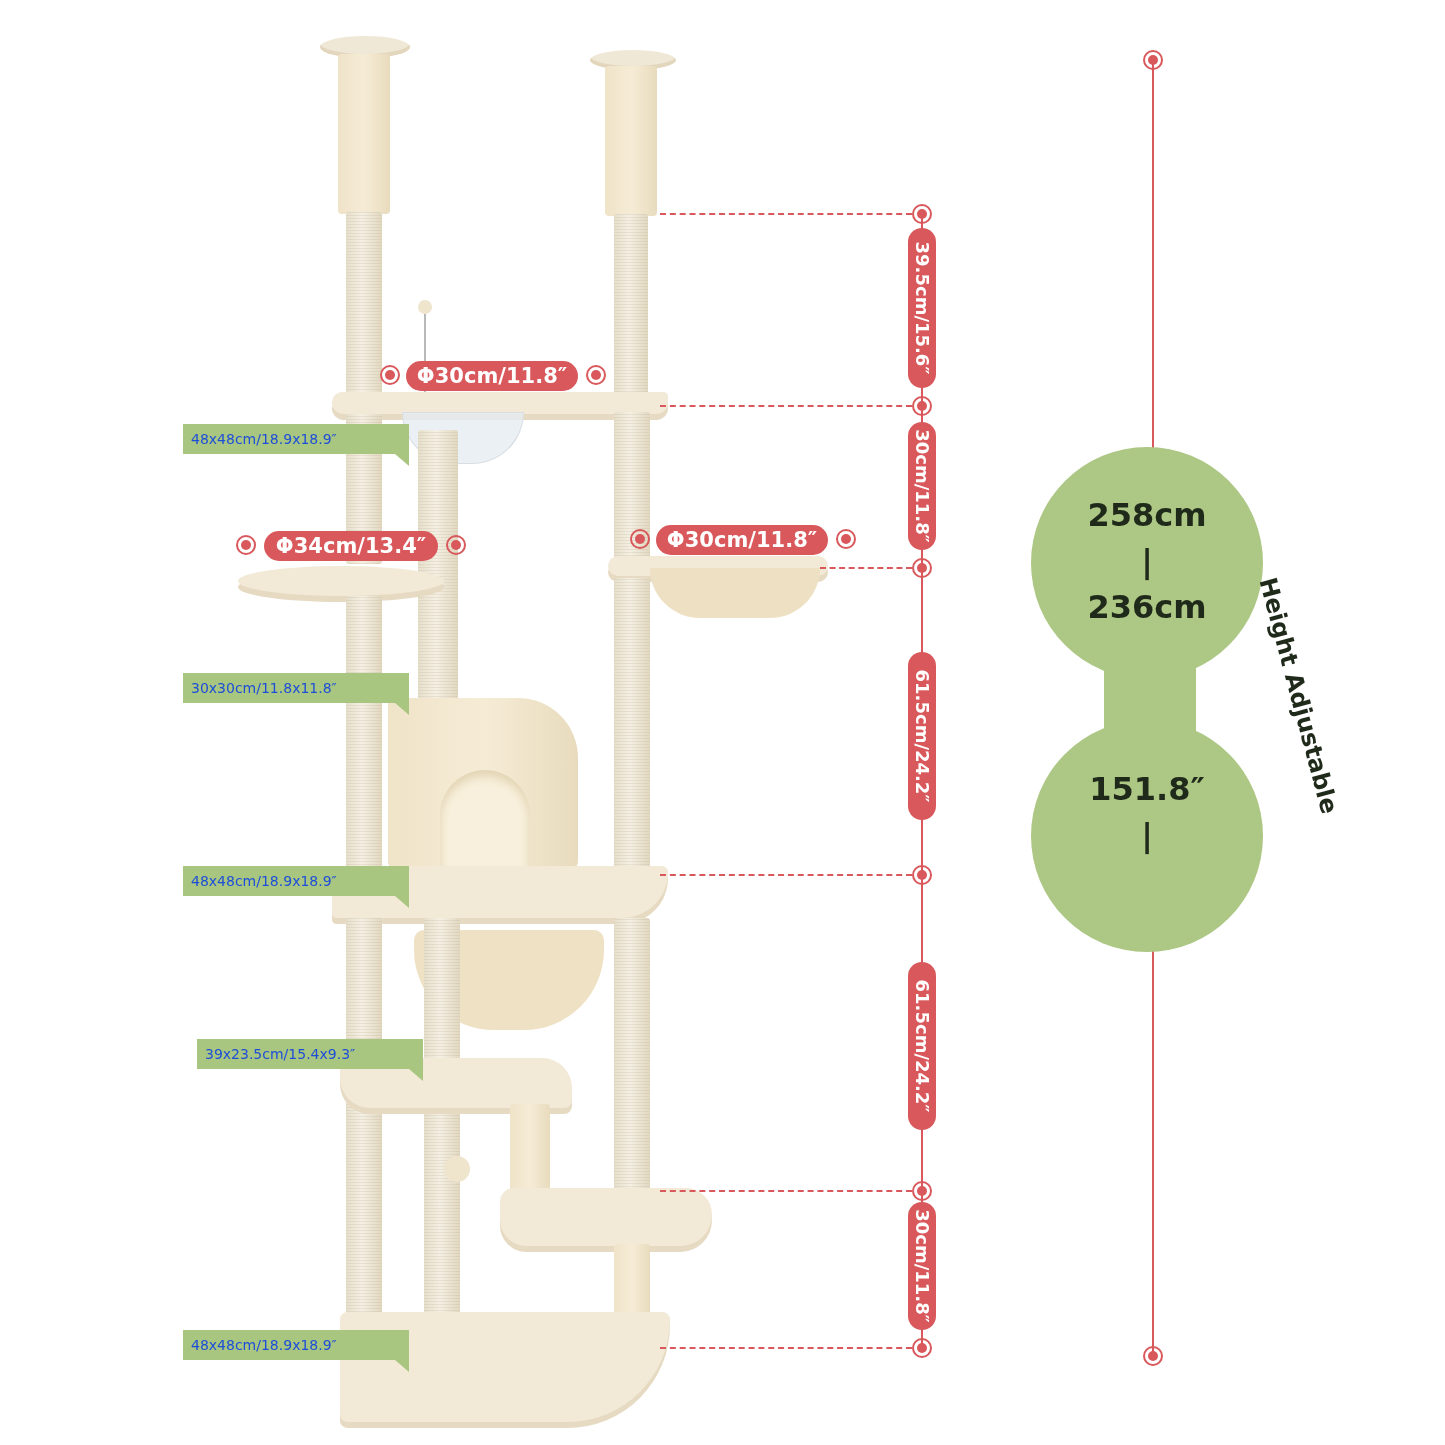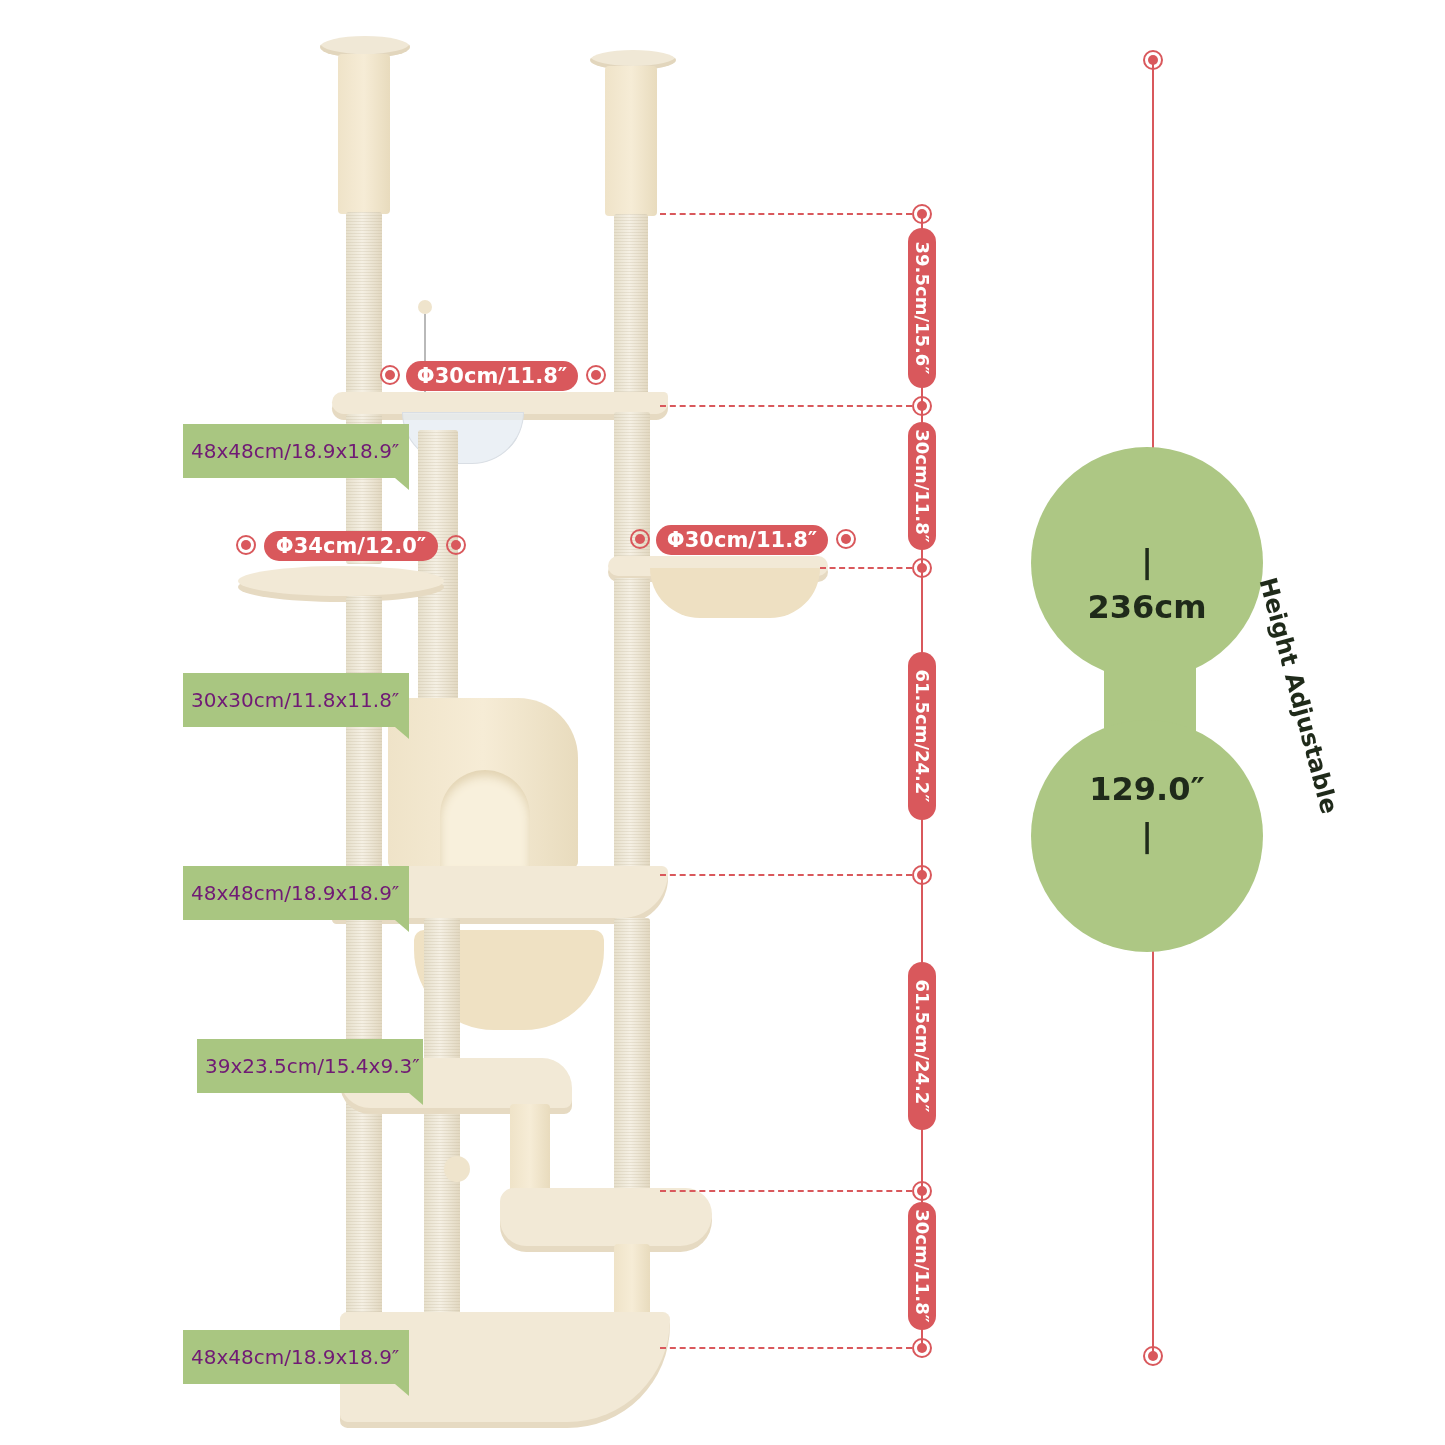--- a/index.html
+++ b/index.html
@@ -11,21 +11,21 @@
   .plush{position:absolute;background:linear-gradient(90deg,#efe3c8,#f6ecd6 50%,#e8dbbd);border-radius:4px;}
   .cap{position:absolute;background:#f0e8d6;border-radius:50%;box-shadow:inset 0 -4px 0 #e2d6bd;}
   .platform{position:absolute;background:#f2e9d6;box-shadow:0 6px 0 #e6dac2;}
   .dim-line{position:absolute;background:#d9585c;}
   .dash{position:absolute;height:0;border-top:2px dashed #d9585c;}
   .node{position:absolute;width:20px;height:20px;border:2px solid #d9585c;border-radius:50%;box-sizing:border-box;}
   .node::after{content:"";position:absolute;left:3px;top:3px;width:10px;height:10px;background:#d9585c;border-radius:50%;}
   .pill-h{position:absolute;background:#d9585c;color:#fff;font-weight:bold;font-size:21px;border-radius:16px;height:30px;line-height:30px;text-align:center;white-space:nowrap;}
   .pill-v{position:absolute;background:#d9585c;color:#fff;font-weight:bold;font-size:18px;border-radius:14px;width:28px;}
   .pill-v span{position:absolute;left:50%;top:50%;transform:translate(-50%,-50%) rotate(90deg);white-space:nowrap;}
-  .tag{position:absolute;background:#a9c681;color:#701a75;font-size:20px;height:30px;line-height:30px;padding:12px 8px;white-space:nowrap;}
+  .tag{position:absolute;background:#a9c681;color:#1d4ed8;font-size:14px;height:30px;line-height:30px;padding:0 8px;white-space:nowrap;}
   .tag::after{content:"";position:absolute;right:0;bottom:-12px;width:0;height:0;border-top:12px solid #a9c681;border-left:14px solid transparent;}
   .bubble{position:absolute;background:#adc784;border-radius:50%;}
   .btext{position:absolute;left:0;width:100%;text-align:center;color:#1f2a1a;font-weight:bold;font-size:32px;line-height:46px;}
 </style>
 </head>
 <body>
 
 <div class="abs" style="left:0;top:0;width:900px;height:1445px;">
 
   <div class="cap" style="left:320px;top:36px;width:90px;height:22px;"></div>
@@ -73,21 +73,21 @@
   <div class="plush" style="left:614px;top:1244px;width:36px;height:110px;"></div>
 
   <div class="platform" style="left:340px;top:1312px;width:330px;height:110px;border-radius:10px 10px 140px 10px;"></div>
 </div>
 
 <div class="node" style="left:380px;top:365px;"></div>
 <div class="pill-h" style="left:406px;top:361px;width:172px;">Φ30cm/11.8″</div>
 <div class="node" style="left:586px;top:365px;"></div>
 
 <div class="node" style="left:236px;top:535px;"></div>
-<div class="pill-h" style="left:264px;top:531px;width:174px;">Φ34cm/12.0″</div>
+<div class="pill-h" style="left:264px;top:531px;width:174px;">Φ34cm/13.4″</div>
 <div class="node" style="left:446px;top:535px;"></div>
 
 <div class="node" style="left:630px;top:529px;"></div>
 <div class="pill-h" style="left:656px;top:525px;width:172px;">Φ30cm/11.8″</div>
 <div class="node" style="left:836px;top:529px;"></div>
 
 <div class="tag" style="left:183px;top:424px;width:210px;">48x48cm/18.9x18.9″</div>
 <div class="tag" style="left:183px;top:673px;width:210px;">30x30cm/11.8x11.8″</div>
 <div class="tag" style="left:183px;top:866px;width:210px;">48x48cm/18.9x18.9″</div>
 <div class="tag" style="left:197px;top:1039px;width:210px;">39x23.5cm/15.4x9.3″</div>
@@ -127,21 +127,22 @@
 
 <div class="dim-line" style="left:1152px;top:60px;width:2px;height:1296px;"></div>
 <div class="node" style="left:1143px;top:50px;"></div>
 <div class="node" style="left:1143px;top:1346px;"></div>
 
 <div class="bubble" style="left:1031px;top:447px;width:232px;height:232px;"></div>
 <div class="abs" style="left:1104px;top:640px;width:92px;height:120px;background:#adc784;"></div>
 <div class="bubble" style="left:1031px;top:720px;width:232px;height:232px;"></div>
 
 <div class="abs" style="left:1031px;top:492px;width:232px;height:140px;">
+  <div class="btext" style="top:0;">258cm</div>
   <div class="btext" style="top:46px;">|</div>
   <div class="btext" style="top:92px;">236cm</div>
 </div>
 <div class="abs" style="left:1031px;top:766px;width:232px;height:140px;">
-  <div class="btext" style="top:0;">129.0″</div>
+  <div class="btext" style="top:0;">151.8″</div>
   <div class="btext" style="top:46px;">|</div>
 </div>
 
 <div class="abs" style="left:1178px;top:680px;width:240px;text-align:center;transform:rotate(75deg);transform-origin:center;font-weight:bold;font-size:24px;color:#1f2a1a;white-space:nowrap;">Height Adjustable</div>
 
 </body></html>

